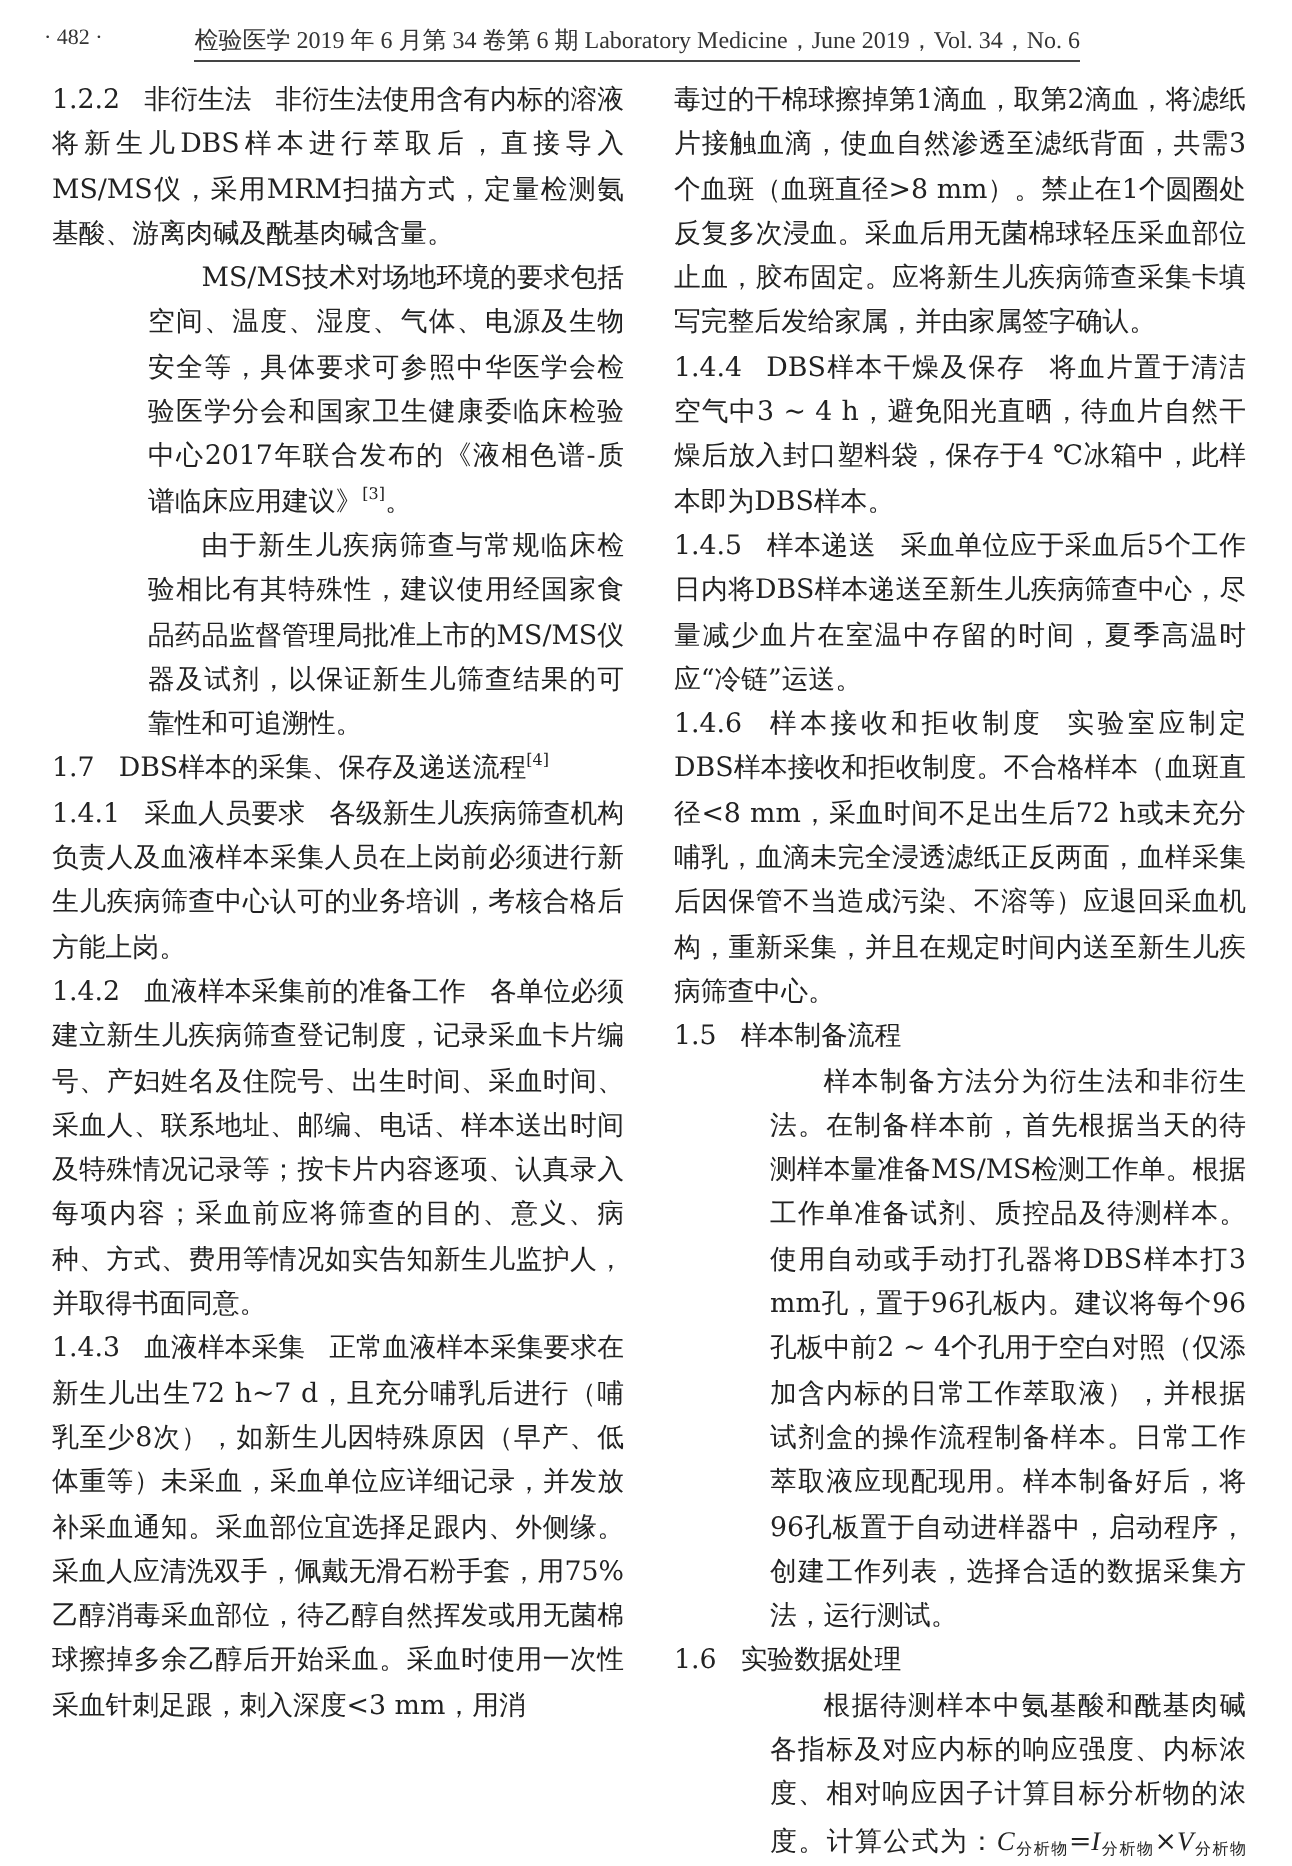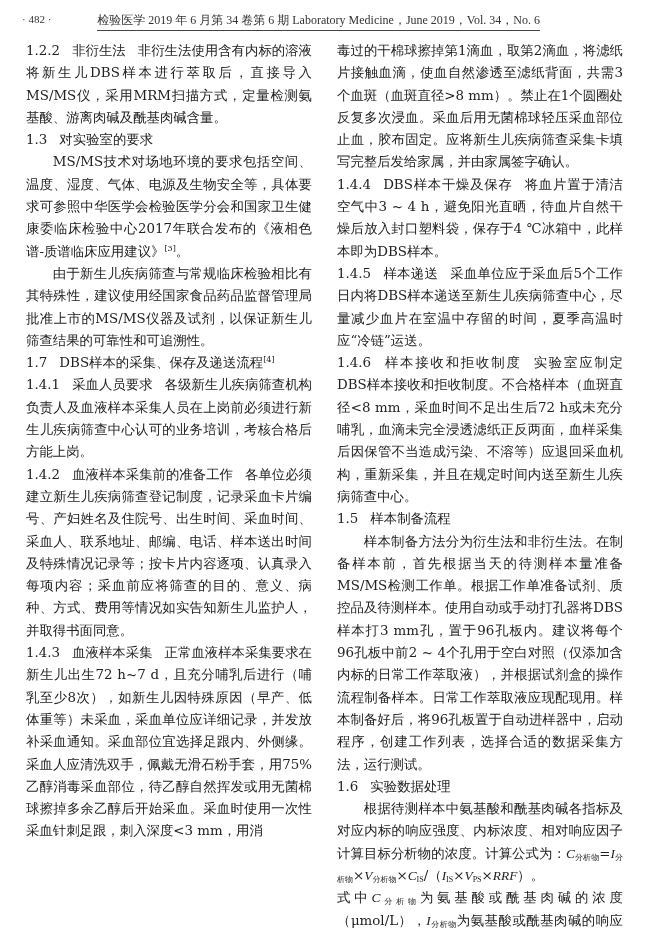--- a/index.html
+++ b/index.html
@@ -9,41 +9,40 @@
   .page-num { position:absolute; left:22px; top:3px; font-size:11px;
               font-family:"Liberation Serif",serif; color:#333; }
   .running { position:absolute; right:24px; top:2px; font-size:12px;
              font-family:Liberation Serif, serif; color:#333;
              border-bottom:1px solid #444; padding-bottom:1px; white-space:nowrap; }
   .col { position:absolute; top:40px; width:286px; font-size:13.4px;
          line-height:22.3px; text-align:justify; }
   .col.left { left:26px; }
   .col.right { left:337px; }
   .col p { margin:0; }
-  .col .indent { text-indent:2em; }
+  .col .indent { text-indent:2em;margin-left:48px; }
   .h { margin:0; }
   .h .num { margin-right:0.9em; }
   .h .title { margin-right:0.9em;margin-top:24px; }
   sup { font-size:8px; line-height:0; vertical-align:super; }
   sub { font-size:8px; line-height:0; vertical-align:-2px;font-family:Liberation Serif, serif; }
   .it { font-style:italic; font-family:"Liberation Serif",serif; }
 </style>
 </head>
 <body>
 
 <div class="header">
   <span class="page-num">· 482 ·</span>
   <span class="running">检验医学 2019 年 6 月第 34 卷第 6 期   Laboratory Medicine，June 2019，Vol. 34，No. 6</span>
 </div>
 
 <div class="col left">
 
   <p class="h"><span class="num">1.2.2</span><span class="title">非衍生法</span><span>非衍生法使用含有内标的溶液将新生儿DBS样本进行萃取后，直接导入MS/MS仪，采用MRM扫描方式，定量检测氨基酸、游离肉碱及酰基肉碱含量。</span></p>
 
-  <p class="h"><span class="num">1.3</span><span>对实验室的要求</span></p>
 
   <p class="indent"><span>MS/MS技术对场地环境的要求包括空间、温度、湿度、气体、电源及生物安全等，具体要求可参照中华医学会检验医学分会和国家卫生健康委临床检验中心2017年联合发布的《液相色谱-质谱临床应用建议》</span><sup>[3]</sup><span>。</span></p>
 
   <p class="indent">由于新生儿疾病筛查与常规临床检验相比有其特殊性，建议使用经国家食品药品监督管理局批准上市的MS/MS仪器及试剂，以保证新生儿筛查结果的可靠性和可追溯性。</p>
 
   <p class="h"><span class="num">1.7</span><span>DBS样本的采集、保存及递送流程</span><sup>[4]</sup></p>
 
 
   <p class="h"><span class="num">1.4.1</span><span class="title">采血人员要求</span><span>各级新生儿疾病筛查机构负责人及血液样本采集人员在上岗前必须进行新生儿疾病筛查中心认可的业务培训，考核合格后方能上岗。</span></p>
 

